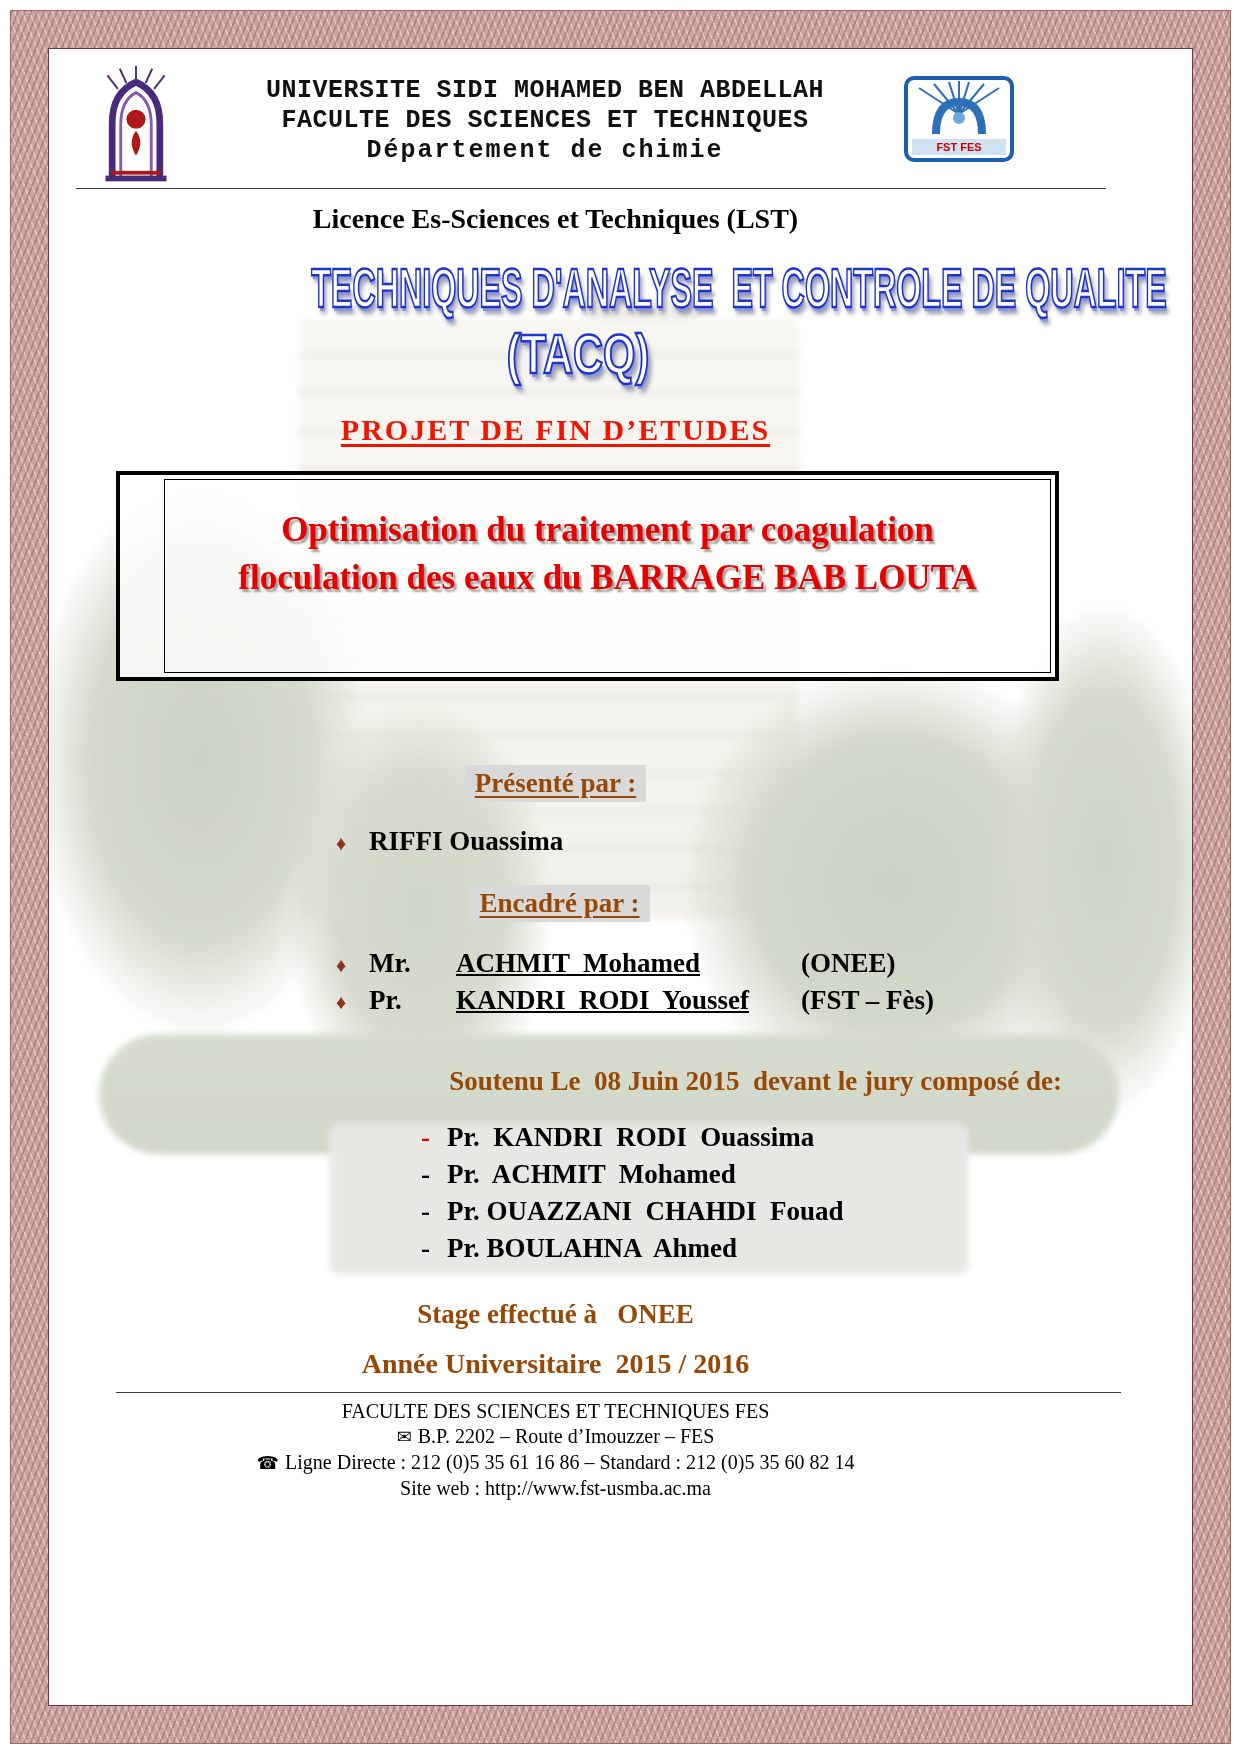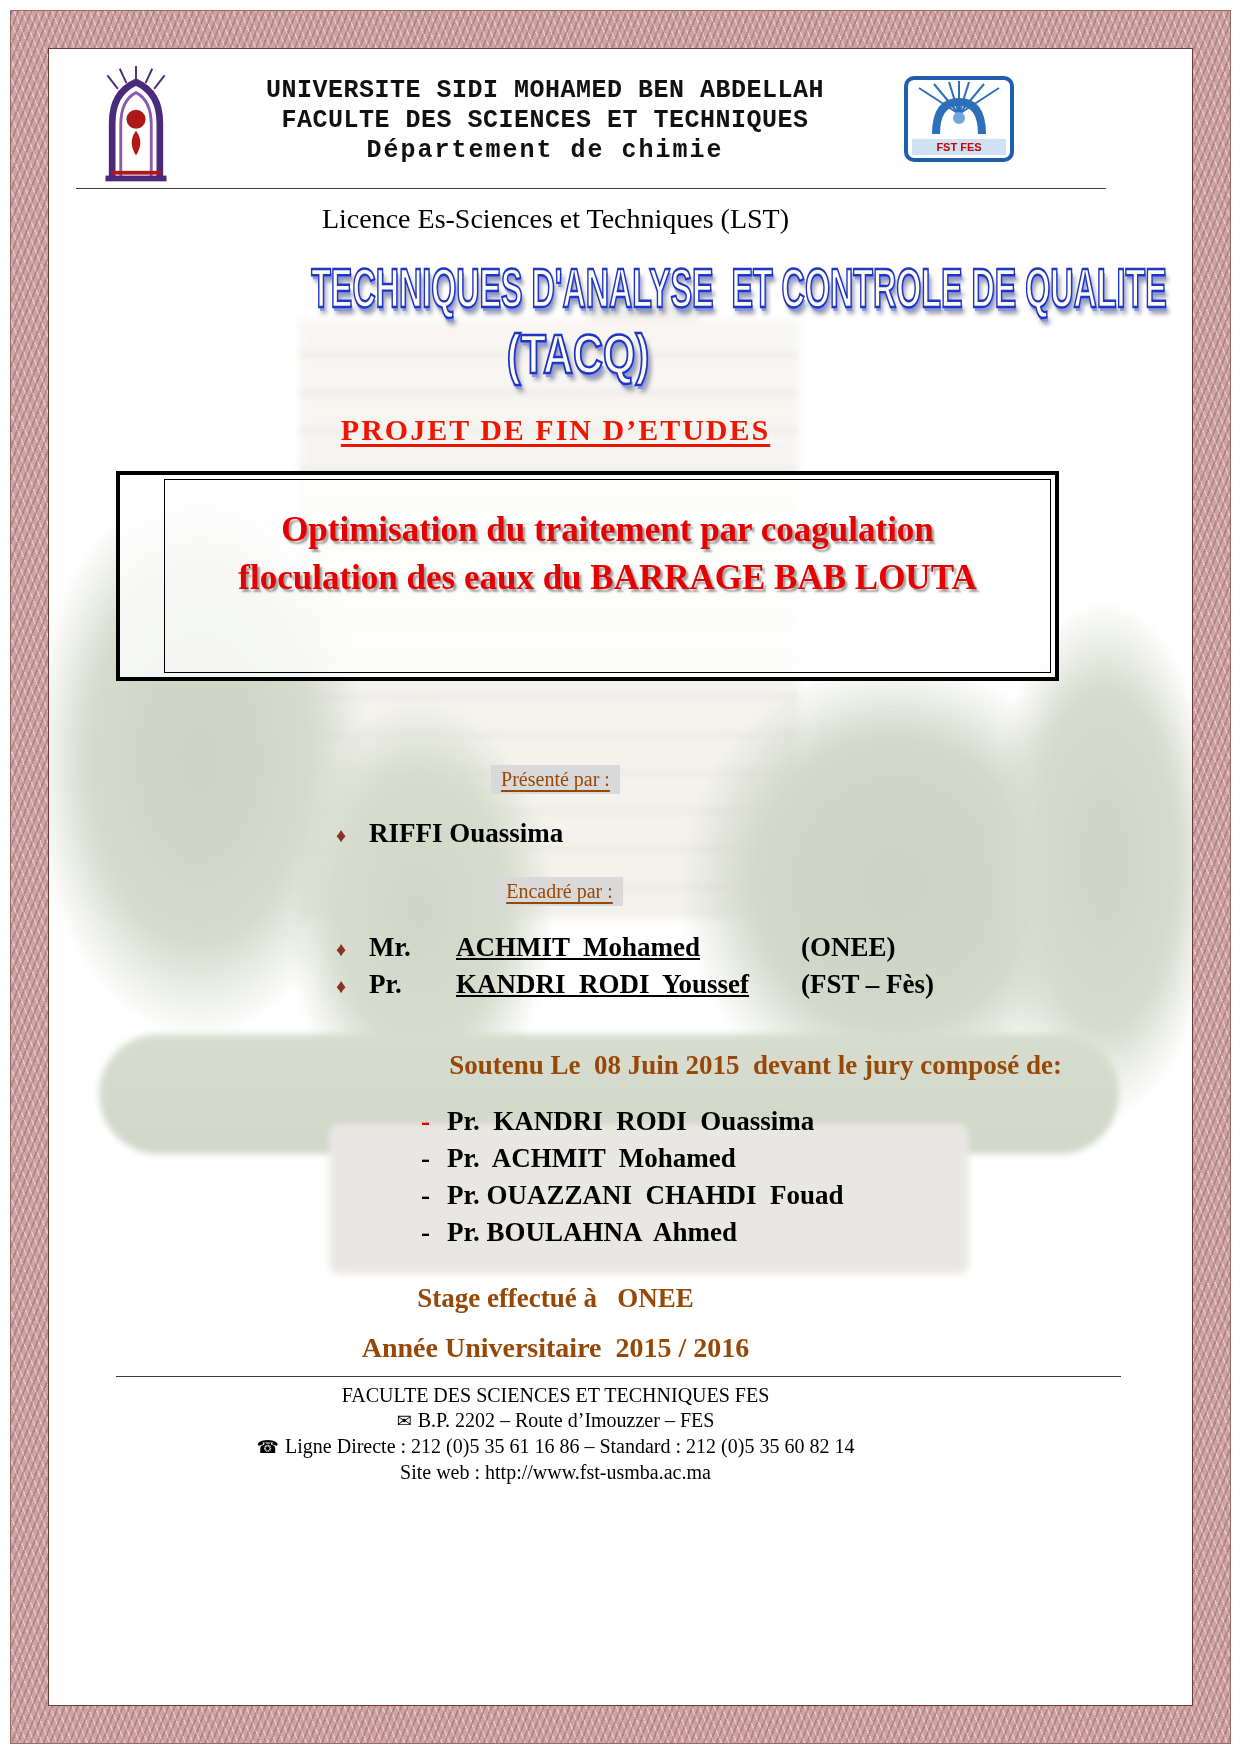--- a/index.html
+++ b/index.html
@@ -59,21 +59,21 @@
   }
   .header-text .h-line { font-size:25px; line-height:30px; letter-spacing:.5px; }
   .header-text .h-line3 { letter-spacing:2px; }
   .logo-right { width:110px; height:72px; flex:0 0 auto; margin-top:12px; margin-right:148px; }
 
   .hr { border-top:2px solid #3c3c3c; height:0; }
   .hr-top { margin:0 0 0 27px; width:1030px; border-top-width:1.5px; }
   .hr-bottom { margin:12px 0 0 67px; width:1005px; border-top-width:1.5px; }
 
   
-  .program { margin-top:14px; text-align:center; font-weight:normal; font-size:28px; color:#000; }
+  .program { margin-top:14px; text-align:center; font-weight:bold; font-size:28px; color:#000; }
 
   
   .wordart { text-align:center; line-height:58px; height:58px; }
   .wordart-1 { margin-top:24px; }
   .wordart-2 { margin-top:8px;padding-left:46px; }
   .wordart .wa-inner {
     display:inline-block; white-space:pre;
     font-family:"Liberation Sans","DejaVu Sans",sans-serif; font-weight:800; font-size:52px;
     color:var(--wordart-fill,#fffdf0);
     -webkit-text-stroke:2.2px var(--wordart-blue,#1f35c8);
@@ -96,21 +96,21 @@
     font-weight:bold; font-size:35px; line-height:48px; color:var(--title-red,#e60000);
     text-shadow:2.5px 2.5px 2px rgba(70,70,70,.5);
   }
 
   
   .label-row { text-align:center; }
   .label-presente { margin-top:84px; }
   .label-encadre { margin-top:28px;margin-left:8px; }
   .hl-label {
     display:inline-block; background:var(--highlight-gray,#d9d9d9); padding:3px 10px;
-    font-weight:normal; font-size:20px; color:var(--brown,#974806);
+    font-weight:bold; font-size:27px; color:var(--brown,#974806);
     text-decoration:underline; text-decoration-thickness:2px; text-underline-offset:4px;
   }
 
   
   .person-row { display:flex; align-items:baseline; padding-left:287px; font-weight:bold; font-size:27px; color:#000; }
   .row-riffi { margin-top:24px; }
   .row-sup1 { margin-top:26px; }
   .row-sup2 { margin-top:6px; }
   .person-row .bullet { width:33px; font-size:20px; color:var(--bullet-maroon,#8a3324); }
   .person-row .sup-title { width:87px; }

